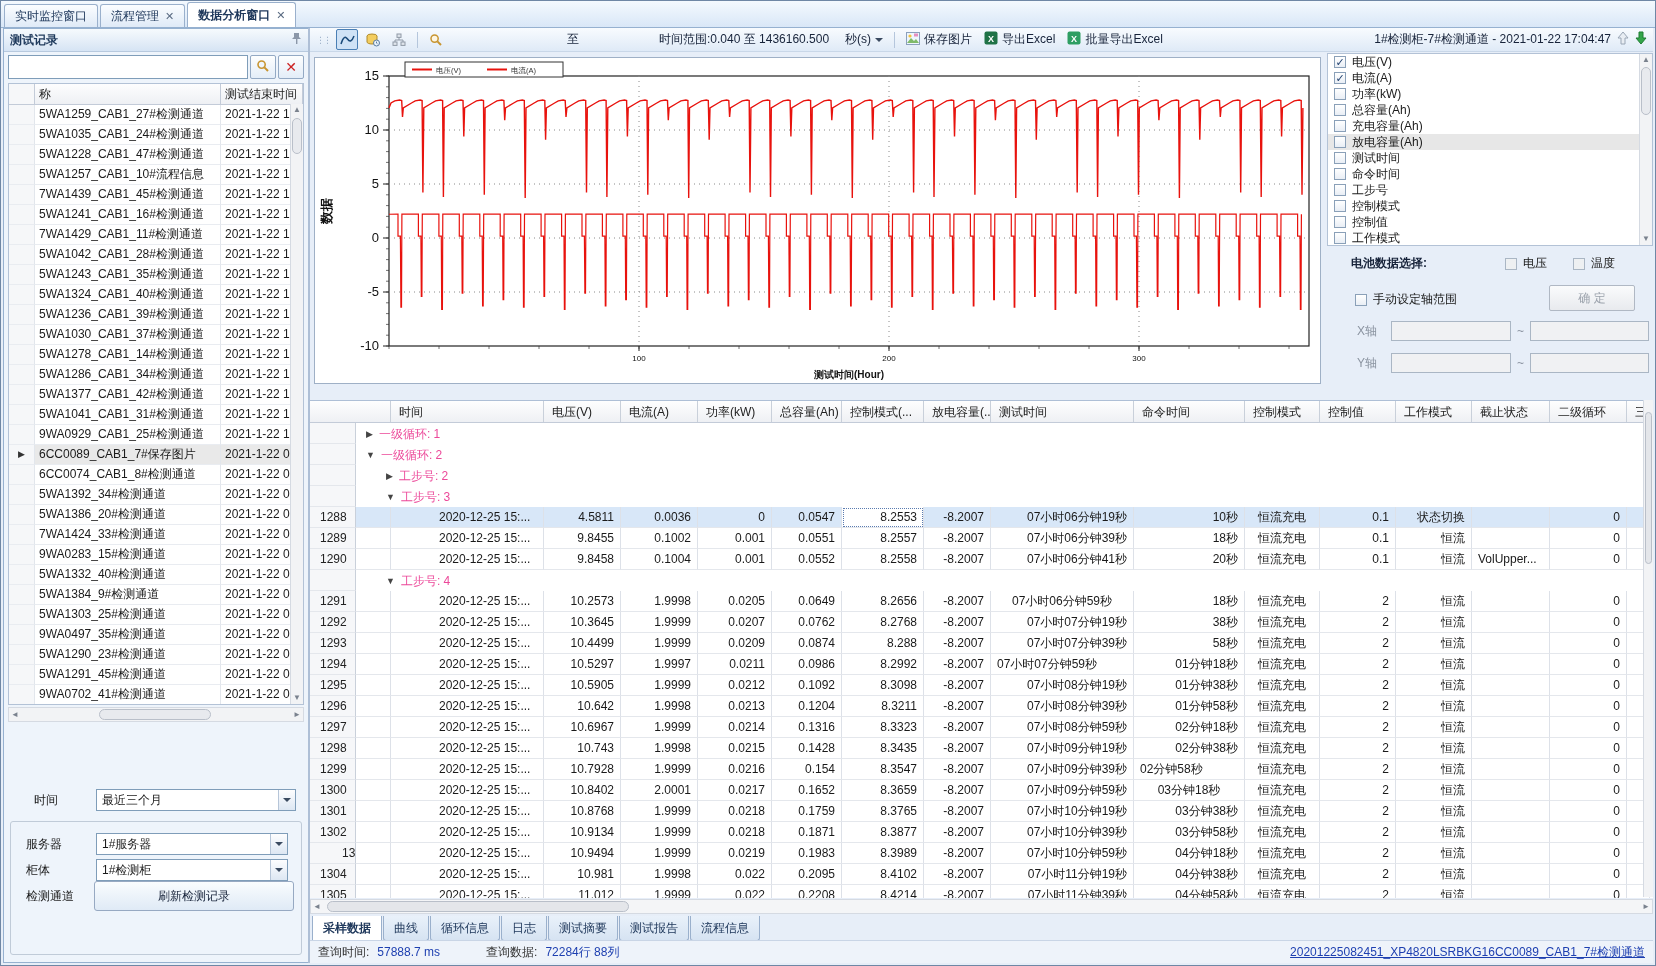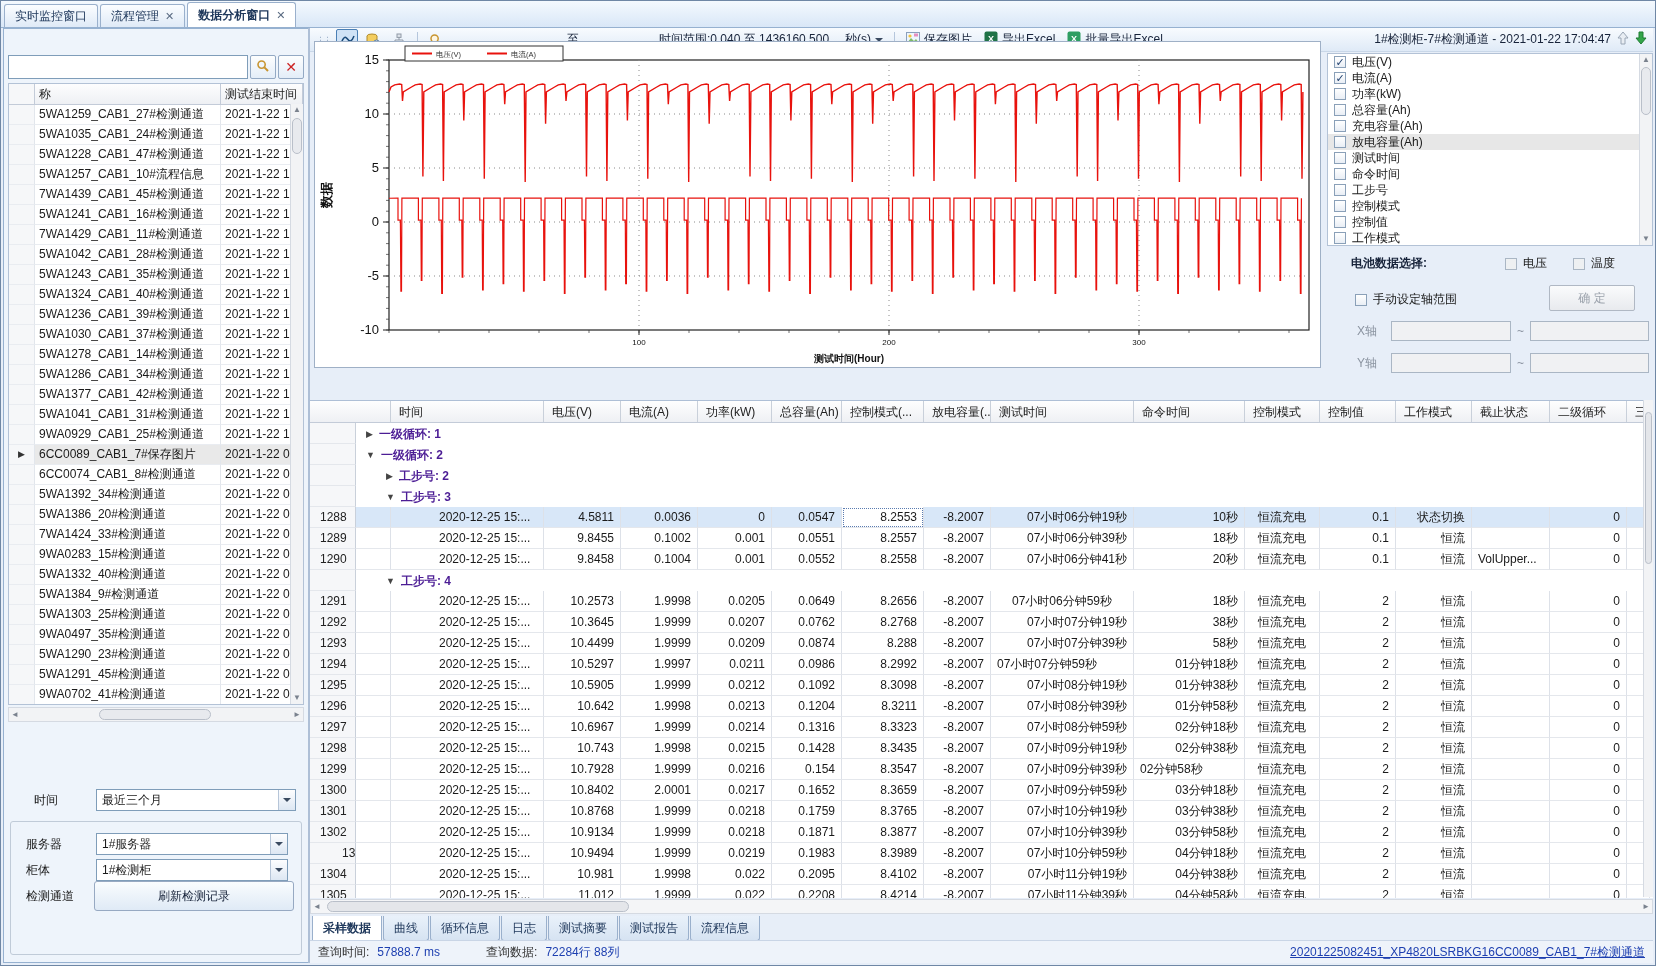--- a/index.html
+++ b/index.html
@@ -52,21 +52,21 @@
   .toolbar{position:absolute;left:309px;top:27px;right:2px;height:23px;background:linear-gradient(#f8fbfe,#dfeaf7);
     display:flex;align-items:center;padding:0 6px;gap:4px;border-bottom:1px solid #c9d7e8;}
   .grip{color:#9fb2ca;font-size:9px;letter-spacing:-2px;margin-right:2px;}
   .tb-ic{width:20px;height:19px;display:flex;align-items:center;justify-content:center;border:1px solid transparent;border-radius:2px;}
   .tb-ic.sel{border-color:#4a7fb5;background:#cfe2f6;}
   .tb-sep{width:1px;height:16px;background:#b5c6dc;margin:0 3px;}
   .tb-text{color:#17233a;}
   .tb-btn{display:flex;align-items:center;gap:4px;padding:0 4px;height:19px;}
   .tb-right{margin-left:auto;display:flex;align-items:center;gap:6px;color:#17233a;}
   
-  .chart-box{position:absolute;left:313px;top:40px;width:1007px;height:327px;background:#fff;border:1px solid #9fb0c6;box-sizing:border-box;}
+  .chart-box{position:absolute;left:313px;top:56px;width:1007px;height:327px;background:#fff;border:1px solid #9fb0c6;box-sizing:border-box;}
   
   .series-panel{position:absolute;left:1326px;top:52px;width:326px;height:330px;}
   .checklist{position:absolute;left:0;top:0;right:0;height:193px;background:#fff;border:1px solid #b3c2d6;overflow:hidden;box-sizing:border-box;}
   .cl-item{height:16px;display:flex;align-items:center;gap:6px;padding:0 4px 0 6px;}
   .cl-item.hl{background:#e7e7e7;}
   .cb{width:12px;height:12px;border:1px solid #8aa0b8;background:linear-gradient(#fff,#e9eef5);flex:none;
     display:flex;align-items:center;justify-content:center;font-size:11px;font-weight:bold;color:#21406e;line-height:10px;box-sizing:border-box;}
   .cb.dis{background:#eef0f2;border-color:#aab6c4;}
   .sp-row{position:absolute;display:flex;align-items:center;gap:6px;}
   .dis-input{height:20px;border:1px solid #aab6c4;background:#f0f1f3;box-sizing:border-box;}
@@ -76,21 +76,21 @@
   
   .dtable{position:absolute;left:309px;top:399px;right:2px;height:497px;background:#fff;overflow:hidden;border-top:1px solid #aebfd6;}
   .thead,.trow{display:flex;white-space:nowrap;}
   .thead{height:21px;background:linear-gradient(#fefefe,#eef0f4);border-bottom:1px solid #c3cbd8;}
   .thead .hc{border-right:1px solid #c9d0da;box-sizing:border-box;padding:3px 4px 0 8px;overflow:hidden;color:#222;}
   .trow{height:21px;line-height:20px;}
   .trow .td{border-right:1px solid #dde1e8;border-bottom:1px solid #e4e7ec;box-sizing:border-box;padding:0 6px;overflow:hidden;}
   .td.num{background:#f6f7f9;border-right:1px solid #c9d0da;color:#222;padding-left:10px;}
   .trow.sel .td:not(.num){background:#d8e7f8;}
   .td.focus{outline:1px dotted #5a7bb0;outline-offset:-2px;background:#fff !important;}
-  .grow .glabel{font-weight:bold;color:#4c1d95;}
+  .grow .glabel{font-weight:normal;color:#ec4899;}
   .grow .tri{color:#444;font-size:9px;margin-right:6px;}
   .t-vscroll{position:absolute;right:2px;top:399px;width:9px;height:497px;background:#f2f3f5;border-left:1px solid #d5dae2;}
   .t-vscroll .thumb{position:absolute;left:1px;right:1px;top:12px;height:150px;background:#e4e6ea;border:1px solid #b9bfc9;border-radius:4px;}
   .t-hscroll{position:absolute;left:309px;right:2px;top:898px;height:15px;background:#f4f5f7;border:1px solid #d5dae2;box-sizing:border-box;}
   .t-hscroll .thumb{position:absolute;top:1px;bottom:1px;left:16px;width:300px;background:#e4e6ea;border:1px solid #b9bfc9;border-radius:7px;}
   
   .btabs{position:absolute;left:309px;right:2px;top:915px;height:27px;display:flex;align-items:flex-start;padding-left:2px;background:#e7eef8;border-bottom:1px solid #c9d5e6;}
   .btab{height:24px;line-height:24px;padding:0 10px;border:1px solid #9ab0cc;border-top:none;background:linear-gradient(#e9f1fa,#d6e3f2);
     border-radius:0 0 3px 3px;margin-right:1px;color:#20395c;}
   .btab.active{background:#fff;font-weight:bold;height:26px;}
@@ -111,20 +111,29 @@
       <span>流程管理</span>
       <span class="x">✕</span>
     </div>
     <div class="tab active">
       <span>数据分析窗口</span>
       <span class="x">✕</span>
     </div>
   </div>
 
 <div class="left-panel">
+  <div class="lp-header">
+    <span>测试记录</span>
+    <span>
+      <svg width="11" height="13" viewBox="0 0 11 13">
+          <path d="M3 1h5v4l2 2H1l2-2z" fill="#8b97a8"></path>
+          <rect x="5" y="7" width="1.4" height="5" fill="#8b97a8"></rect>
+        </svg>
+    </span>
+  </div>
   <div class="lp-search">
     <input value="" style="">
     <div class="lp-btn">
       <span>
         <svg width="14" height="14" viewBox="0 0 14 14">
             <circle cx="5.6" cy="5.6" r="3.6" fill="#eef6fd" stroke="#c89530" stroke-width="1.6"></circle>
             <line x1="8.4" y1="8.4" x2="12" y2="12" stroke="#c89530" stroke-width="2"></line>
           </svg>
       </span>
     </div>
@@ -888,21 +897,21 @@
         <span class="td num" style="width:46px;">1300</span>
         <span class="td" style="width:35px;"></span>
         <span class="td" style="width: 153px; text-align: left; padding-left: 48px;">2020-12-25 15:...</span>
         <span class="td" style="width: 77px; text-align: right;">10.8402</span>
         <span class="td" style="width: 77px; text-align: right;">2.0001</span>
         <span class="td" style="width: 74px; text-align: right;">0.0217</span>
         <span class="td" style="width: 70px; text-align: right;">0.1652</span>
         <span class="td" style="width: 82px; text-align: right;">8.3659</span>
         <span class="td" style="width: 67px; text-align: right;">-8.2007</span>
         <span class="td" style="width: 143px; text-align: right;">07小时09分钟59秒</span>
-        <span class="td" style="width: 111px; text-align: right;">03分钟18秒</span>
+        <span class="td" style="width: 111px; text-align: center;">03分钟18秒</span>
         <span class="td" style="width: 75px; text-align: center;">恒流充电</span>
         <span class="td" style="width: 76px; text-align: right;">2</span>
         <span class="td" style="width: 76px; text-align: right;">恒流</span>
         <span class="td" style="width: 78px; text-align: left;"></span>
         <span class="td" style="width: 77px; text-align: right;">0</span>
         <span class="td" style="width: 23px; text-align: left;"></span>
       </div>
       <div class="trow">
         <span class="td num" style="width:46px;">1301</span>
         <span class="td" style="width:35px;"></span>

